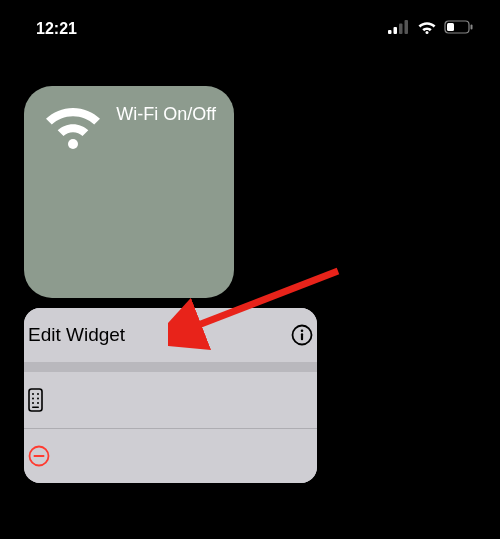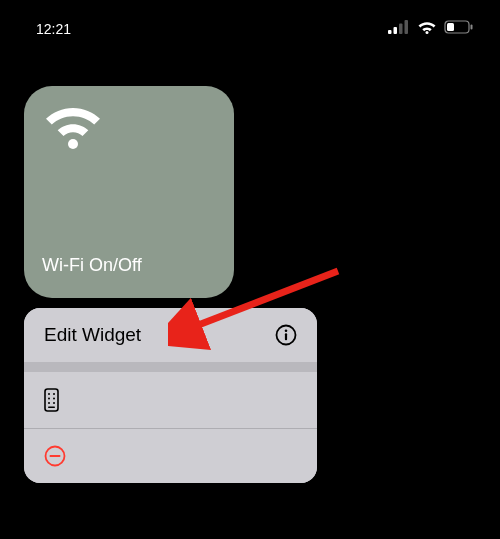--- a/index.html
+++ b/index.html
@@ -13,39 +13,39 @@
   }
   .status-bar {
     display: flex;
     justify-content: space-between;
     align-items: center;
     padding: 14px 26px 0 36px;
     color: #fff;
     height: 44px;
   }
   .status-time {
-    font-size: 14px;
-    font-weight: 400;
+    font-size: 16px;
+    font-weight: 700;
   }
   .status-icons {
     display: flex;
     align-items: center;
     gap: 7px;
   }
   .widget {
     position: absolute;
     left: 24px;
     top: 86px;
     width: 210px;
     height: 212px;
     background: #8d9b8e;
     border-radius: 28px;
     padding: 18px;
     display: flex;
-    flex-direction: column;
+    flex-direction: row;
     justify-content: space-between;
   }
   .widget-label {
     color: #fff;
     font-size: 18px;
     font-weight: 500;
     padding-bottom: 4px;
   }
   .context-menu {
     position: absolute;
@@ -53,21 +53,21 @@
     top: 308px;
     width: 293px;
     background: #c8c7cb;
     border-radius: 16px;
     overflow: hidden;
   }
   .menu-item {
     display: flex;
     justify-content: space-between;
     align-items: center;
-    padding: 16px 20px;
+    padding: 16px 4px;
     font-size: 19px;
     color: #000;
     background: #cfced3;
   }
   .menu-item.destructive {
     color: #ff3b30;
   }
   .sep-thick {
     height: 10px;
     background: #b9b8bd;

